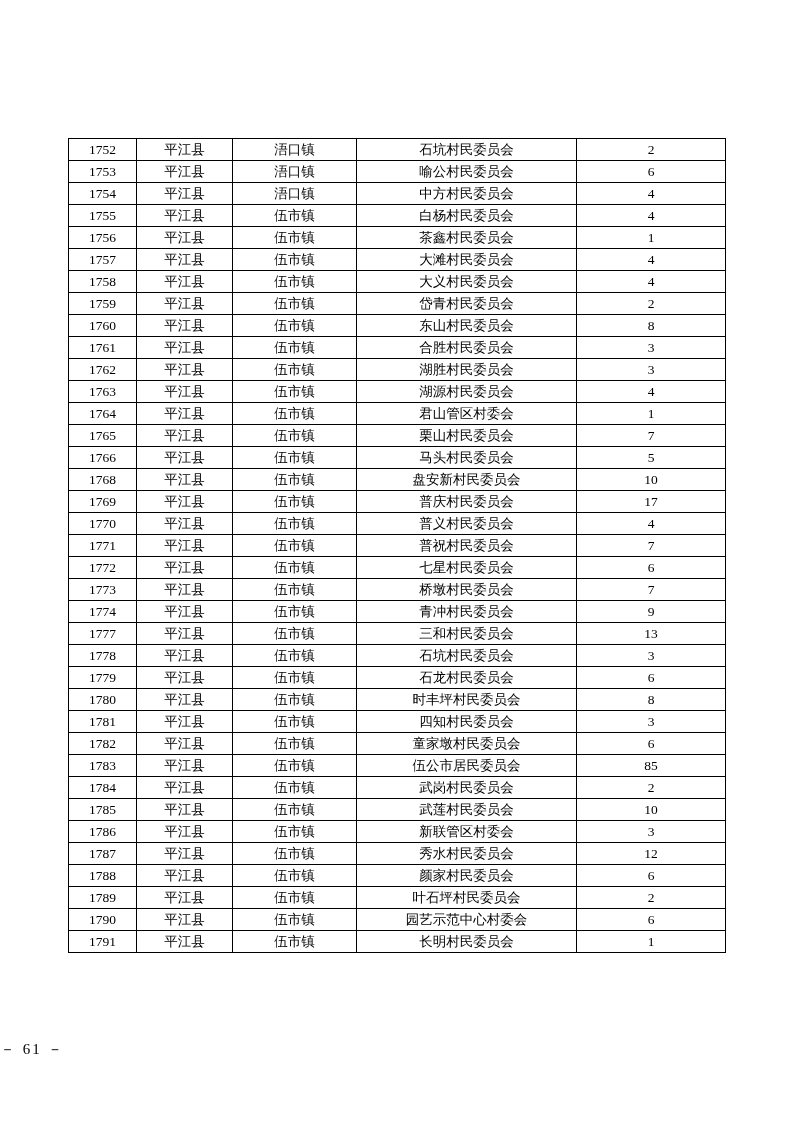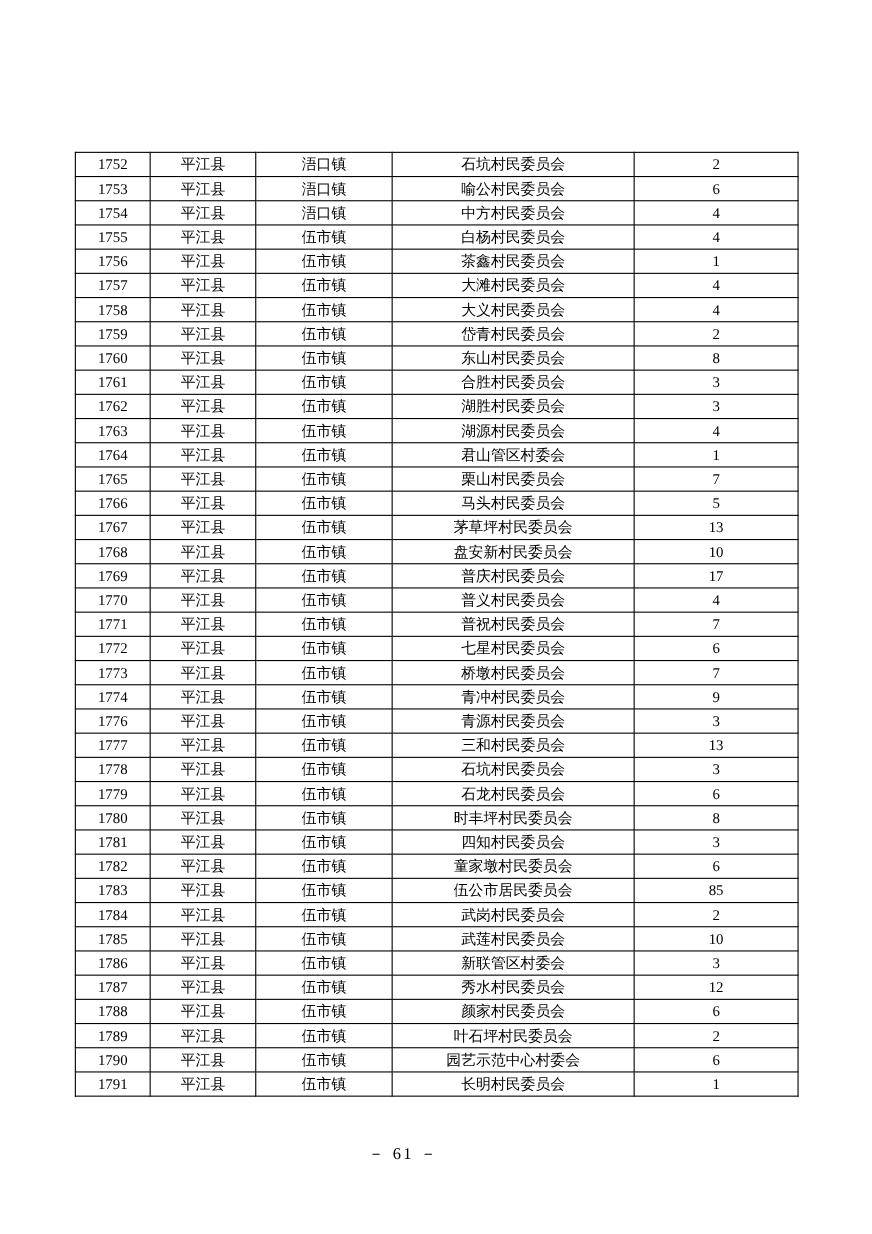--- a/index.html
+++ b/index.html
@@ -43,21 +43,20 @@
   .col-name  { width: 220px; }
   .col-count { width: 149px; }
   .num {
     font-family: "Liberation Serif", "DejaVu Serif", serif;
   }
   .page-footer {
     position: absolute;
     left: 0;
     right: 0;
     bottom: 63px;
-    text-align: center;
     font-size: 15px;
     letter-spacing: 2px;
     padding-right: 60px;
   }
 </style>
 </head>
 <body>
 
 <div class="page">
   <table class="data-table">
@@ -168,27 +167,20 @@
           <td class="num">7</td>
         </tr>
         <tr>
           <td class="num">1766</td>
           <td class="">平江县</td>
           <td class="">伍市镇</td>
           <td class="">马头村民委员会</td>
           <td class="num">5</td>
         </tr>
         <tr>
-          <td class="num">1767</td>
-          <td class="">平江县</td>
-          <td class="">伍市镇</td>
-          <td class="">茅草坪村民委员会</td>
-          <td class="num">13</td>
-        </tr>
-        <tr>
           <td class="num">1768</td>
           <td class="">平江县</td>
           <td class="">伍市镇</td>
           <td class="">盘安新村民委员会</td>
           <td class="num">10</td>
         </tr>
         <tr>
           <td class="num">1769</td>
           <td class="">平江县</td>
           <td class="">伍市镇</td>
@@ -222,27 +214,20 @@
           <td class="">伍市镇</td>
           <td class="">桥墩村民委员会</td>
           <td class="num">7</td>
         </tr>
         <tr>
           <td class="num">1774</td>
           <td class="">平江县</td>
           <td class="">伍市镇</td>
           <td class="">青冲村民委员会</td>
           <td class="num">9</td>
-        </tr>
-        <tr>
-          <td class="num">1776</td>
-          <td class="">平江县</td>
-          <td class="">伍市镇</td>
-          <td class="">青源村民委员会</td>
-          <td class="num">3</td>
         </tr>
         <tr>
           <td class="num">1777</td>
           <td class="">平江县</td>
           <td class="">伍市镇</td>
           <td class="">三和村民委员会</td>
           <td class="num">13</td>
         </tr>
         <tr>
           <td class="num">1778</td>

